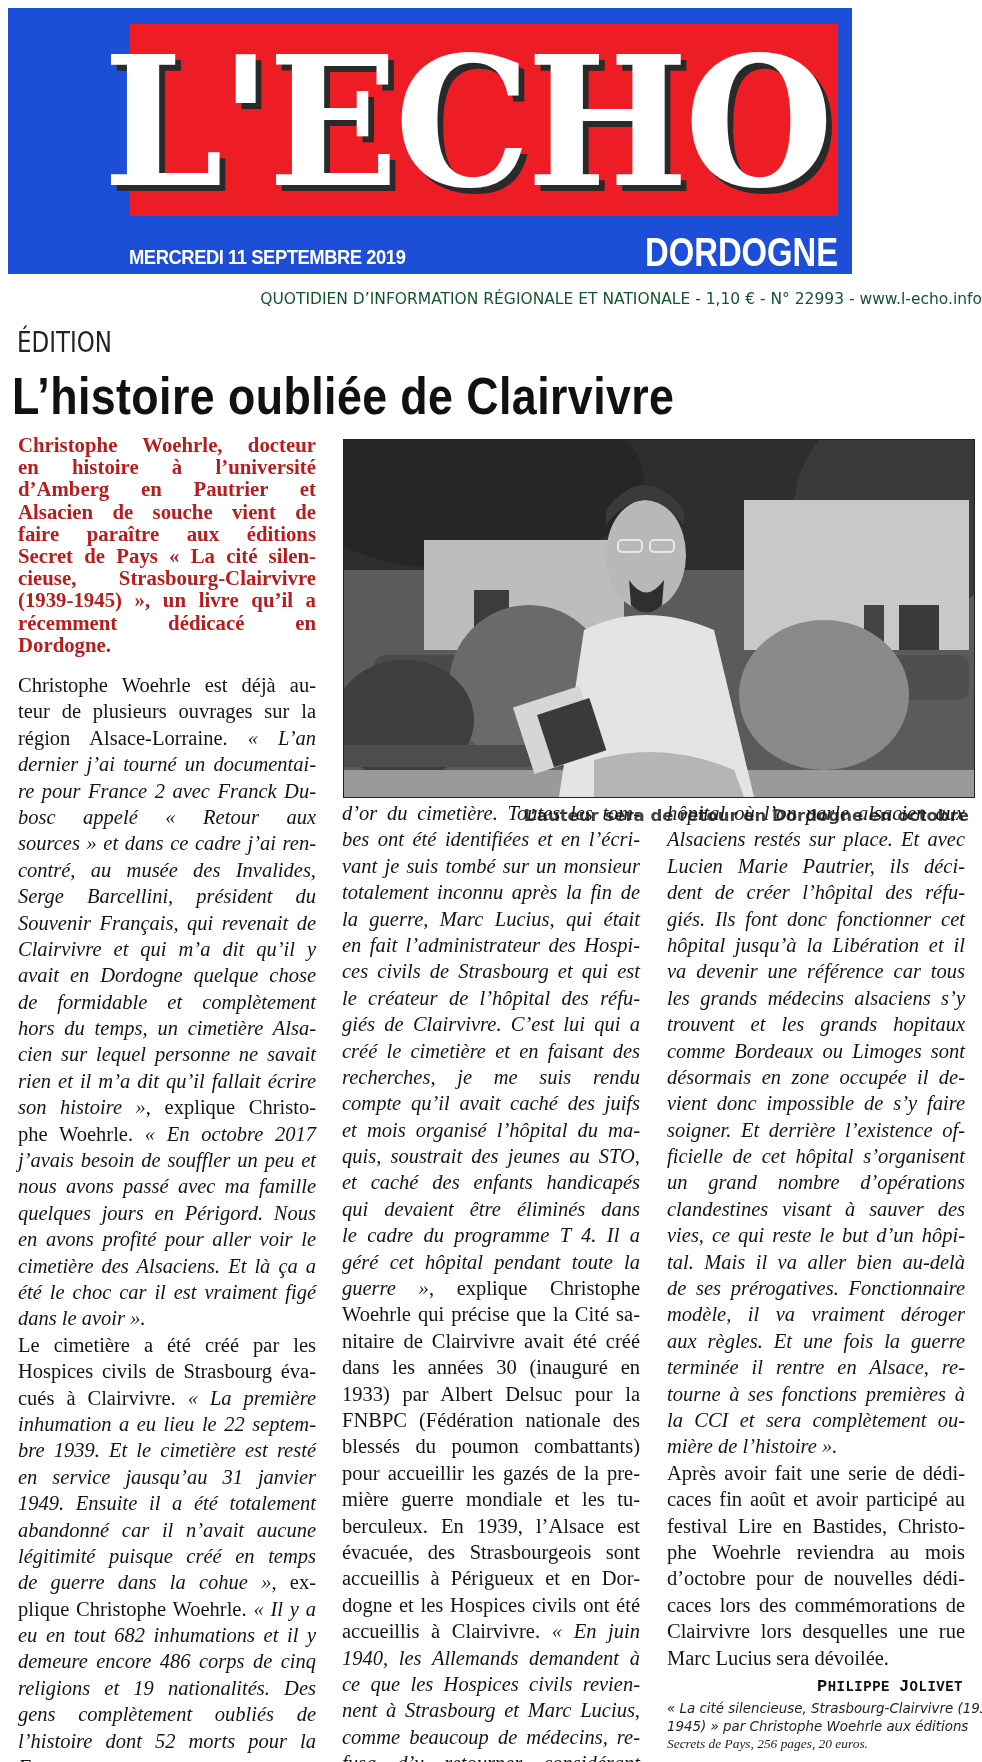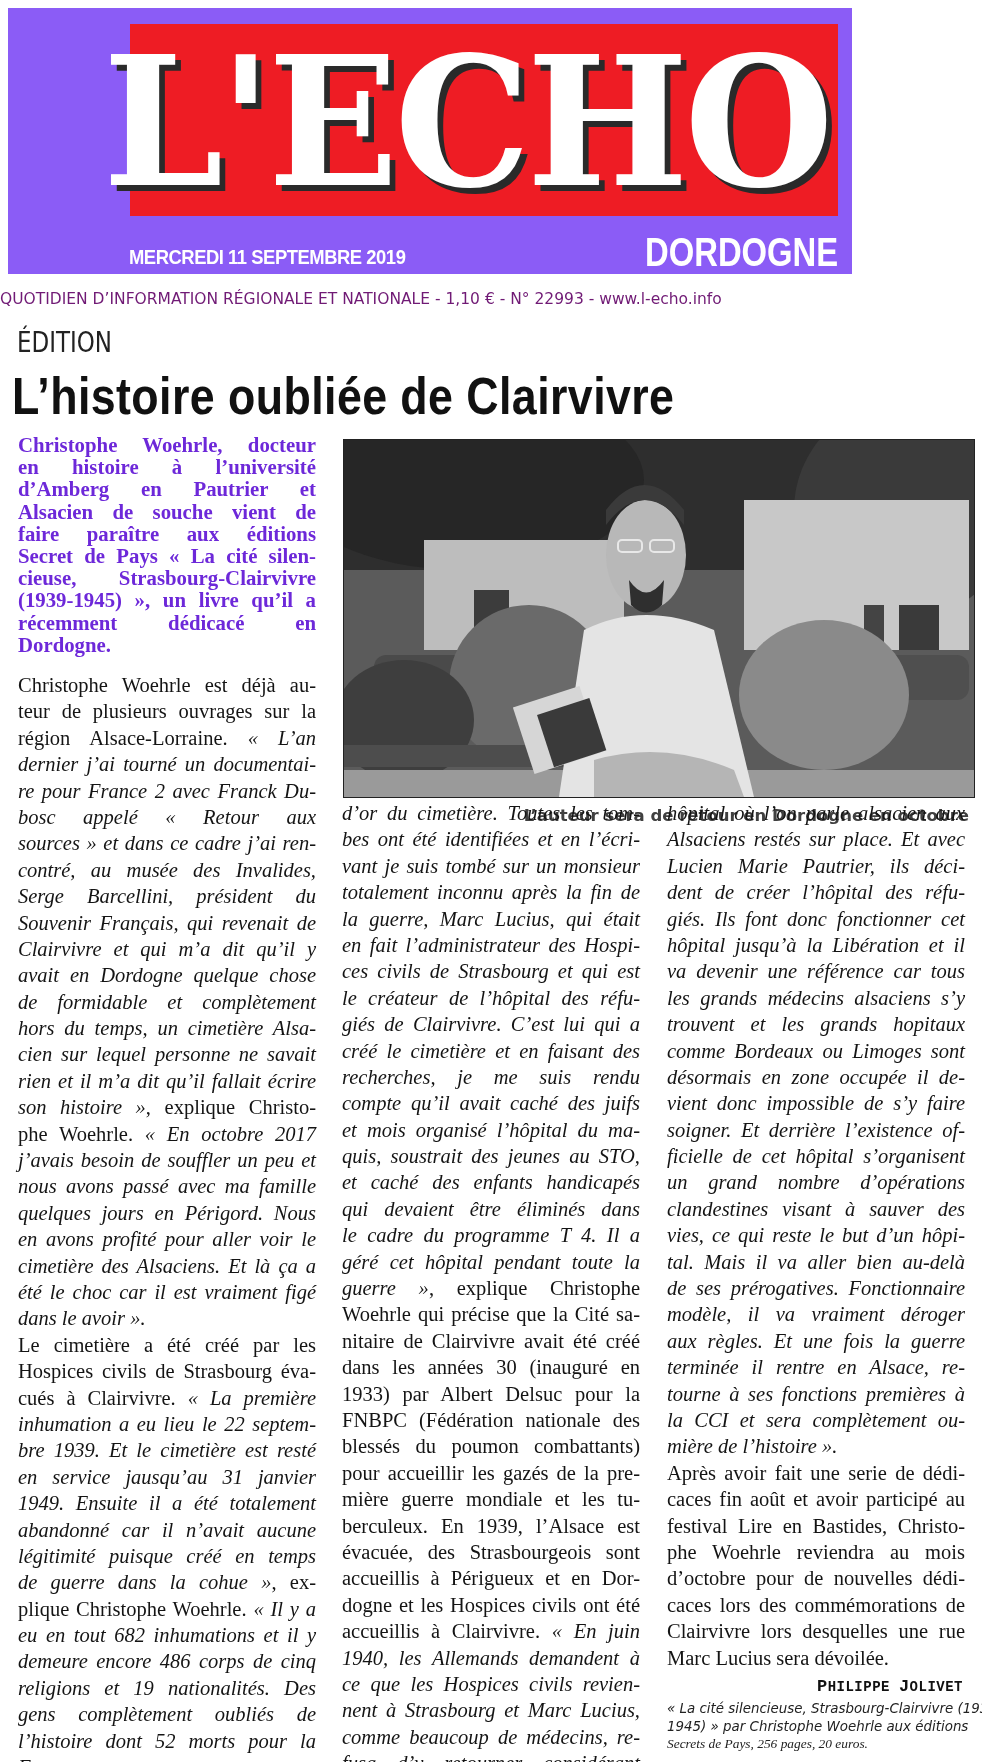--- a/index.html
+++ b/index.html
@@ -1,60 +1,60 @@
 <!DOCTYPE html>
 <html><head>
 <meta charset="utf-8">
 <style>
   html, body { margin: 0; padding: 0; background: #ffffff; }
   body { width: 982px; height: 1762px; position: relative; overflow: hidden; color: #141414; }
 
   
-  .masthead { position: absolute; left: 8px; top: 8px; width: 844px; height: 266px; background: #8b5cf6; }
+  .masthead { position: absolute; left: 8px; top: 8px; width: 844px; height: 266px; background: #1d4ed8; }
   .logo-box { position: absolute; left: 122px; top: 16px; width: 708px; height: 192px; background: #ee1c24; }
   .logo-text {
     position: absolute; left: 95px; top: 14px; width: 780px; height: 200px;
     font-family: "DejaVu Serif", serif; font-weight: bold; font-size: 180px; line-height: 200px;
     color: #ffffff; letter-spacing: -4px; white-space: nowrap;
     text-shadow: 6px 6px 0 #2a2a2a;
     transform: scaleX(0.95); transform-origin: left top;
   }
   .date-line {
     position: absolute; left: 121px; top: 238px;
     font-family: "Liberation Sans", sans-serif; font-weight: bold; font-size: 20px; color: #ffffff;
     letter-spacing: -0.5px; transform: scaleX(0.92); transform-origin: left center; white-space: nowrap;
   }
   .edition-region {
     position: absolute; left: 637px; top: 222px;
     font-family: "Liberation Sans", sans-serif; font-weight: bold; font-size: 40px; color: #ffffff;
     transform: scaleX(0.82); transform-origin: left center; white-space: nowrap; letter-spacing: 0px;
   }
   .tagline {
-    position: absolute; left: 0; top: 290px; width: 982px; text-align: left;
-    font-family: "DejaVu Sans", sans-serif; font-size: 15.5px; color: #701a75; white-space: nowrap;
+    position: absolute; left: 0; top: 290px; width: 982px; text-align: right;
+    font-family: "DejaVu Sans", sans-serif; font-size: 15.5px; color: #14532d; white-space: nowrap;
   }
 
   .rubric {
     position: absolute; left: 17px; top: 326px;
     font-family: "DejaVu Sans", sans-serif; font-weight: normal; font-size: 28px; color: #222;
     transform: scaleX(0.82); transform-origin: left center; letter-spacing: 0px;
   }
   .headline {
     position: absolute; left: 12px; top: 366px;
     font-family: "Liberation Sans", sans-serif; font-weight: bold; font-size: 52px; color: #111;
     transform: scaleX(0.86); transform-origin: left center; white-space: nowrap; letter-spacing: 0.5px;
   }
 
   
   .col { position: absolute; font-family: "Liberation Serif", serif; color: #141414; }
   .col .ln { display: block; white-space: nowrap; text-align: justify; text-align-last: justify; height: 26.4px; line-height: 26.4px; font-size: 20.5px; }
   .col .ln.last { text-align-last: left; }
   .col .ln i { font-style: italic; }
 
-  .lead { position: absolute; left: 18px; top: 434px; width: 298px; font-family: "Liberation Serif", serif; font-weight: bold; color: #6d28d9; }
+  .lead { position: absolute; left: 18px; top: 434px; width: 298px; font-family: "Liberation Serif", serif; font-weight: bold; color: #b91c1c; }
   .lead .ln { display: block; white-space: nowrap; text-align: justify; text-align-last: justify; height: 22.2px; line-height: 22.2px; font-size: 20.8px; }
   .lead .ln.last { text-align-last: left; }
 
   .col-left { left: 18px; top: 672px; width: 298px; }
   .col-mid { left: 342px; top: 800px; width: 298px; }
   .col-right { left: 667px; top: 800px; width: 298px; }
 
   
   .photo {
     position: absolute; left: 343px; top: 439px; width: 630px; height: 357px;

